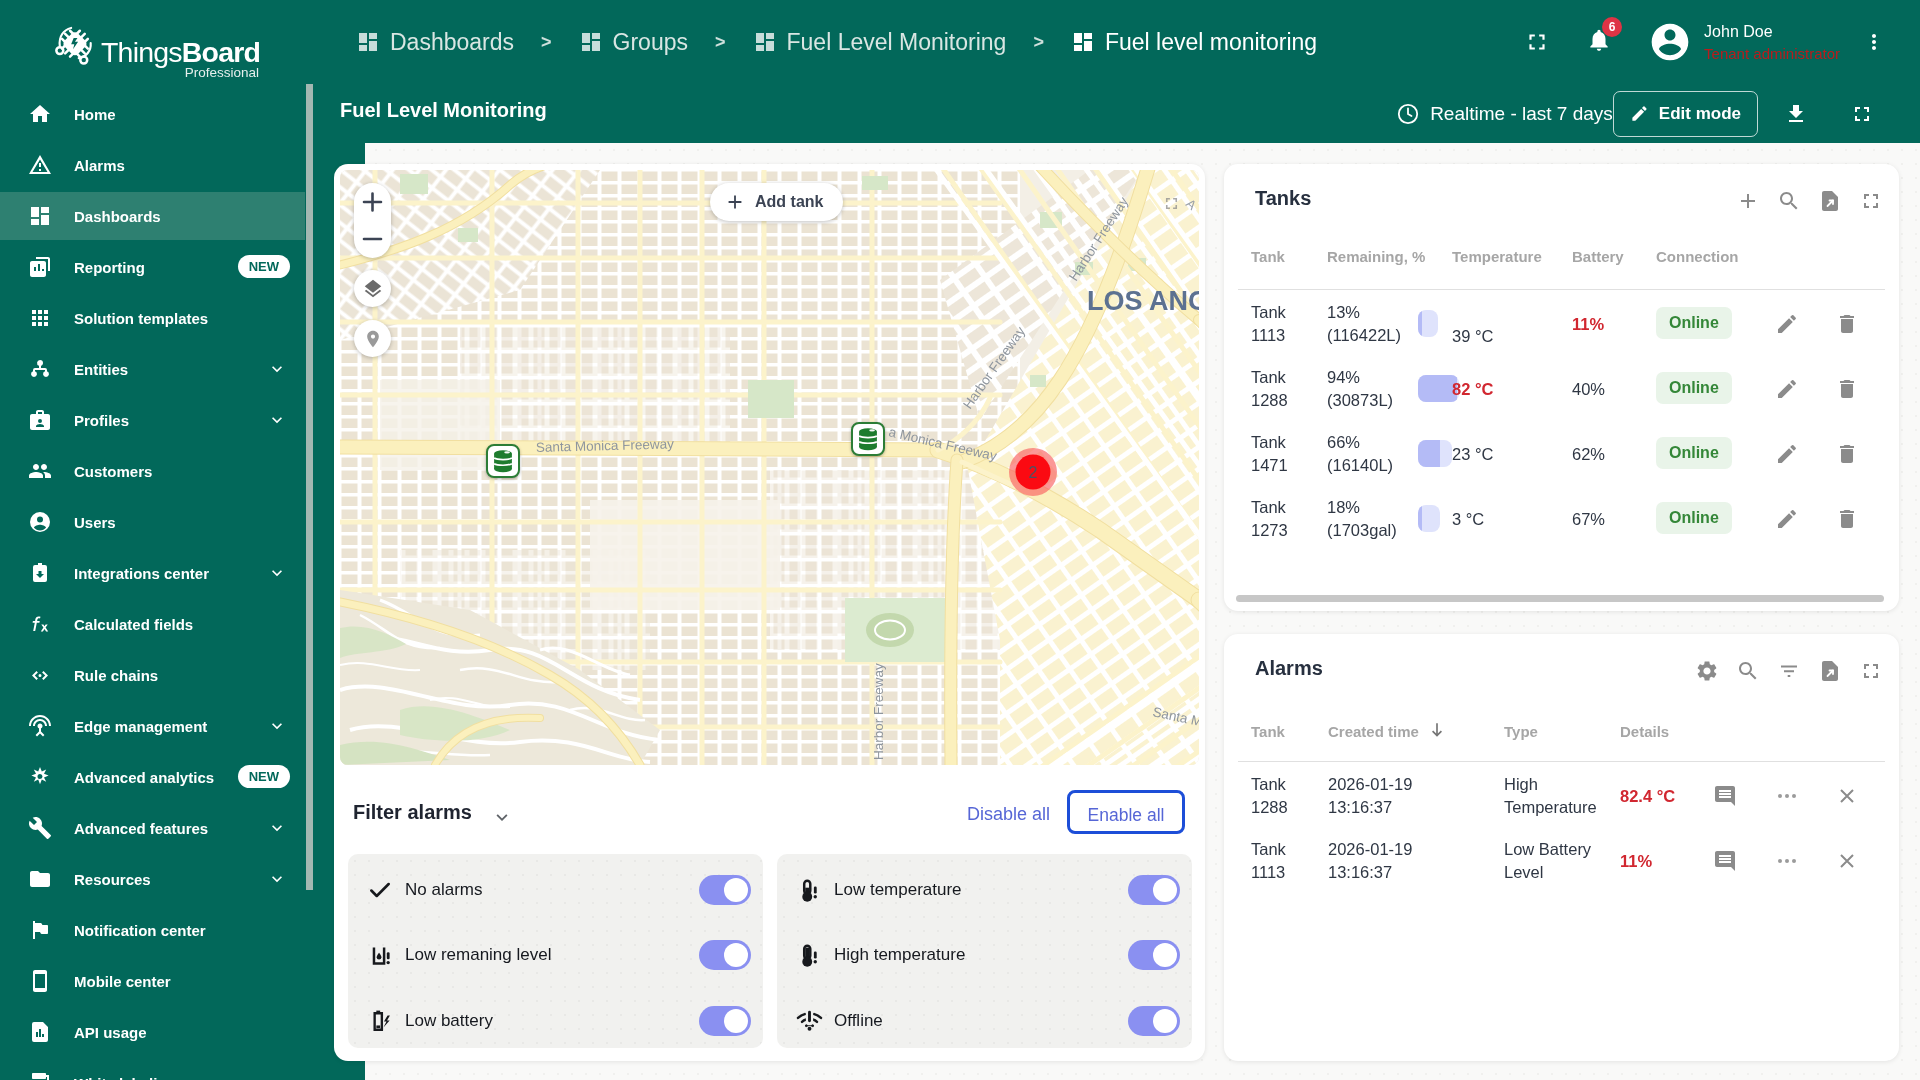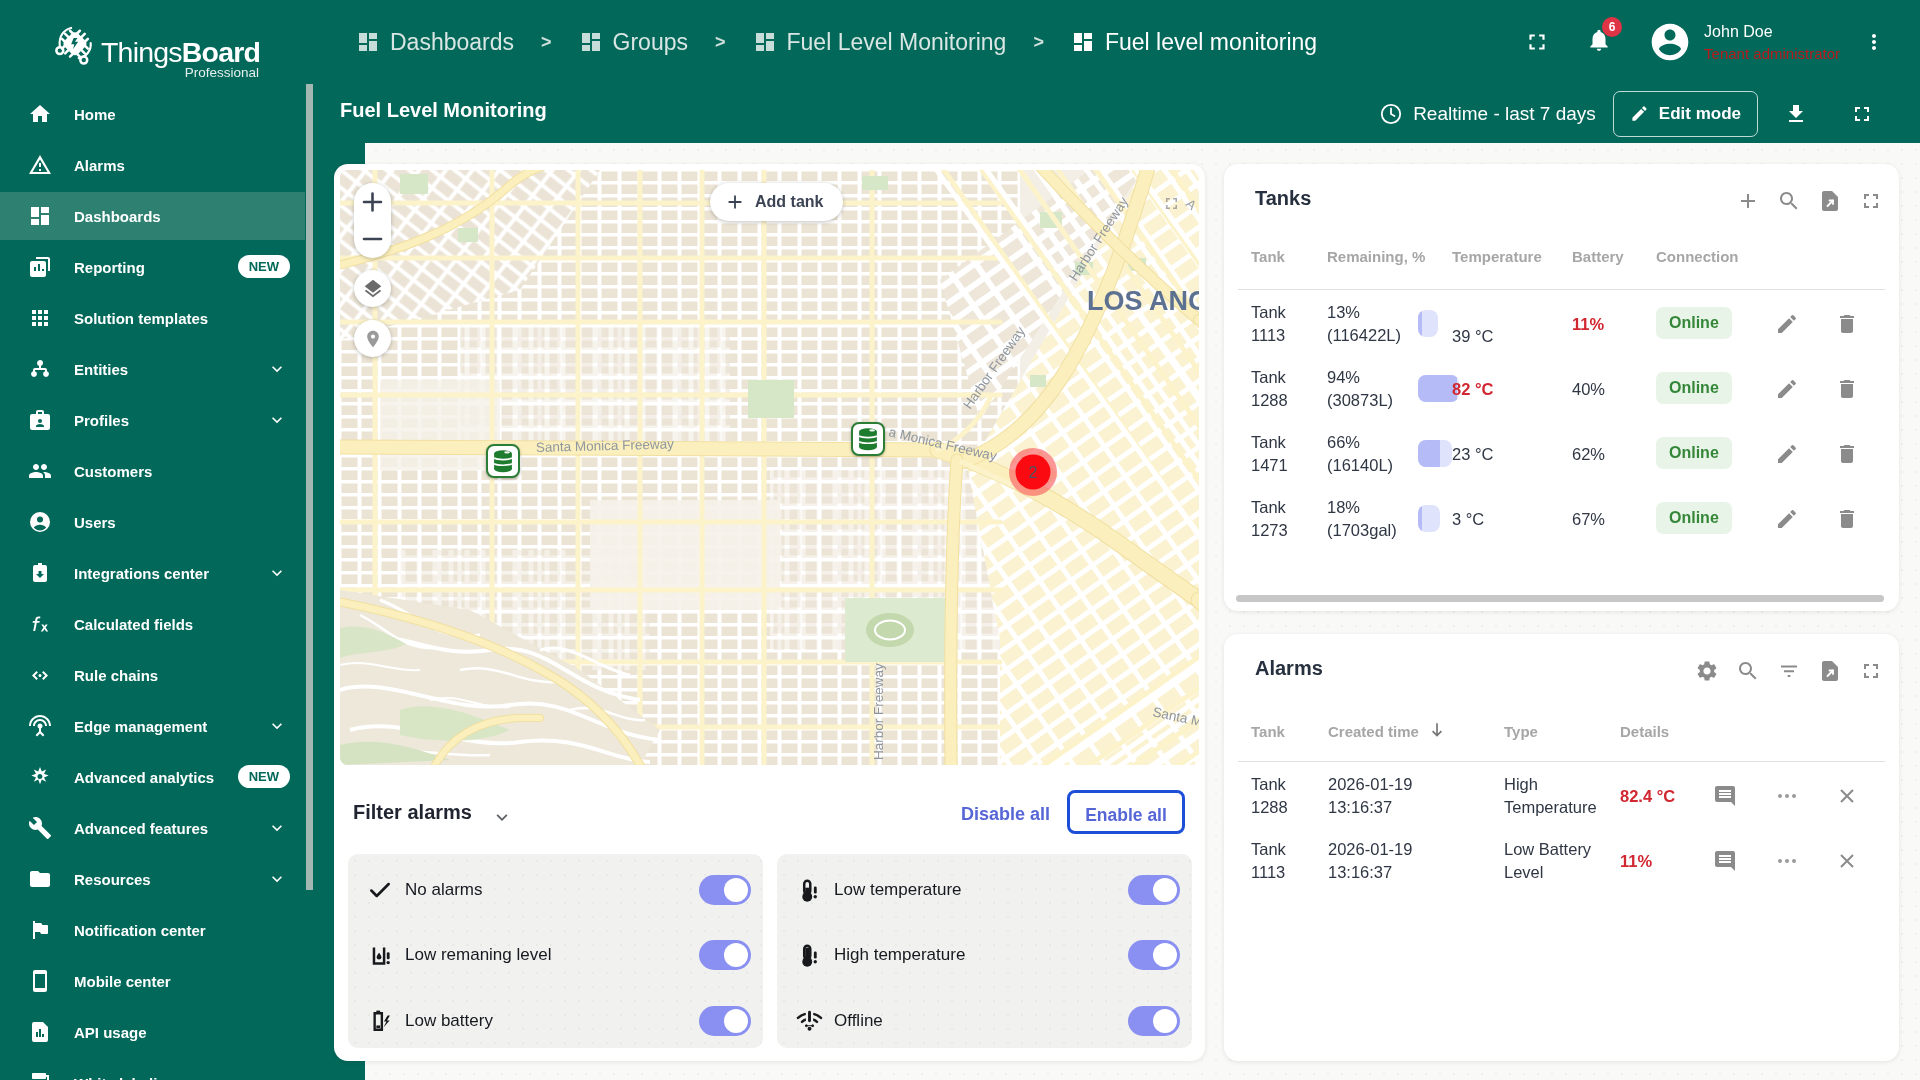--- a/index.html
+++ b/index.html
@@ -49,21 +49,21 @@
 #addtank { position:absolute; left:370px; top:13px; background:#fff; border-radius:19px; height:38px; padding:0 20px 0 14px; display:flex; align-items:center; gap:9px; font-size:16px; font-weight:700; color:#3c4454; box-shadow:0 1px 4px rgba(0,0,0,.25); }
 #mapfs { position:absolute; right:18px; top:24px; width:19px; height:19px; opacity:.75; }
 
 .tankmark { position:absolute; width:34px; height:34px; background:#fff; border:2px solid #2c7d36; border-radius:8px; box-shadow:0 1px 3px rgba(0,0,0,.3); display:flex; align-items:center; justify-content:center; }
 #cluster { position:absolute; left:669px; top:278px; width:48px; height:48px; }
 
 
 #filterhead { position:absolute; left:14px; top:621px; width:843px; height:60px; }
 #filterhead .ft { position:absolute; left:5px; top:16px; font-size:20px; font-weight:700; color:#1f2430; }
 #filterhead .fchev { position:absolute; left:143px; top:21px; }
-.linkbtn { color:#5666d6; font-size:18px; font-weight:700; }
+.linkbtn { color:#5666d6; font-size:18px; font-weight:400; }
 #disableall { position:absolute; right:141px; top:19px; }
 #enableall { position:absolute; right:6px; top:5px; width:118px; height:44px; border:3px solid #1d4ed8; border-radius:8px; text-align:center; line-height:44px; font-size:17.5px; }
 .fpanel { position:absolute; top:690px; width:415px; height:194px; background:#f1f1ef; border-radius:10px;
   background-image:radial-gradient(#e8e8e6 1px, transparent 1px); background-size:14px 14px; }
 #fpl { left:14px; }
 #fpr { left:443px;padding-left:31px; }
 .frow { position:absolute; left:0; width:100%; height:62px; display:flex; align-items:center; }
 .frow .fic { width:30px; height:30px; margin-left:17px; margin-right:10px; flex:none; display:flex; align-items:center; justify-content:center; }
 .frow .flab { font-size:17px; color:#16191f; }
 .toggle { position:absolute; right:12px; width:52px; height:30px; border-radius:15px; background:#8a90f1; }
@@ -307,21 +307,21 @@
  <svg width="24" height="24" viewBox="0 0 24 24" fill="#fff" style="margin-right:34px">
       <path d="M12 8c1.1 0 2-.9 2-2s-.9-2-2-2-2 .9-2 2 .9 2 2 2zm0 2c-1.1 0-2 .9-2 2s.9 2 2 2 2-.9 2-2-.9-2-2-2zm0 6c-1.1 0-2 .9-2 2s.9 2 2 2 2-.9 2-2-.9-2-2-2z"></path>
     </svg>
   </div>
 <div id="title">Fuel Level Monitoring</div>
 <div class="subright" id="subright">
  <svg width="24" height="24" viewBox="0 0 24 24" fill="none" stroke="#fff" stroke-width="1.8" style="margin-right:10px">
       <circle cx="12" cy="12" r="9.2"></circle>
       <path d="M12 6.5V12l3.5 2" stroke-linecap="round"></path>
     </svg>
- <span style="font-size:19px;margin-right:17px">Realtime - last 7 days</span>
+ <span style="font-size:19px;">Realtime - last 7 days</span>
  <div style="border:1px solid rgba(255,255,255,.75);border-radius:7px;height:46px;display:flex;align-items:center;padding:0 16px;margin-right:26px">
    <svg width="19" height="19" viewBox="0 0 24 24" fill="#fff" style="margin-right:10px">
         <path d="M3 17.25V21h3.75L17.81 9.94l-3.75-3.75L3 17.25zM20.71 7.04c.39-.39.39-1.02 0-1.41l-2.34-2.34a.9959.9959 0 0 0-1.41 0l-1.83 1.83 3.75 3.75 1.83-1.83z"></path>
       </svg>
    <span style="font-size:17px;font-weight:700">Edit mode</span>
  </div>
  <svg width="24" height="24" viewBox="0 0 24 24" fill="#fff" style="margin-right:42px">
       <path d="M19 9h-4V3H9v6H5l7 7 7-7zM5 18v2h14v-2H5z"></path>
     </svg>
  <svg width="24" height="24" viewBox="0 0 24 24" fill="#fff">

